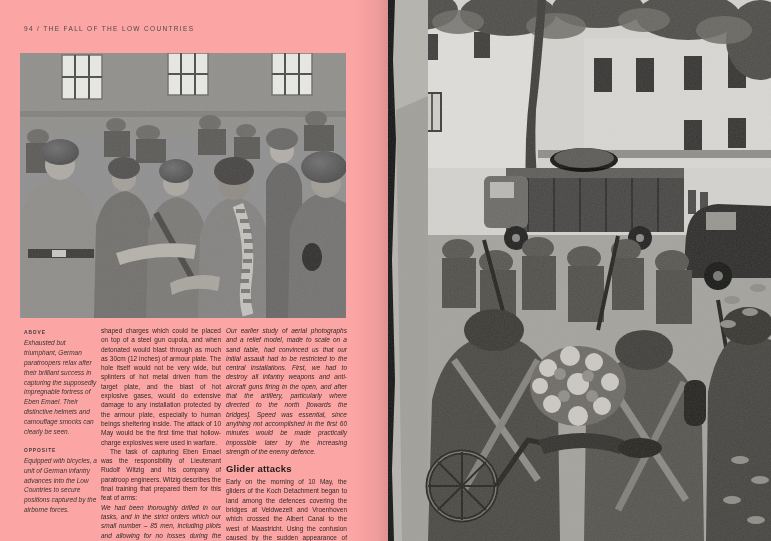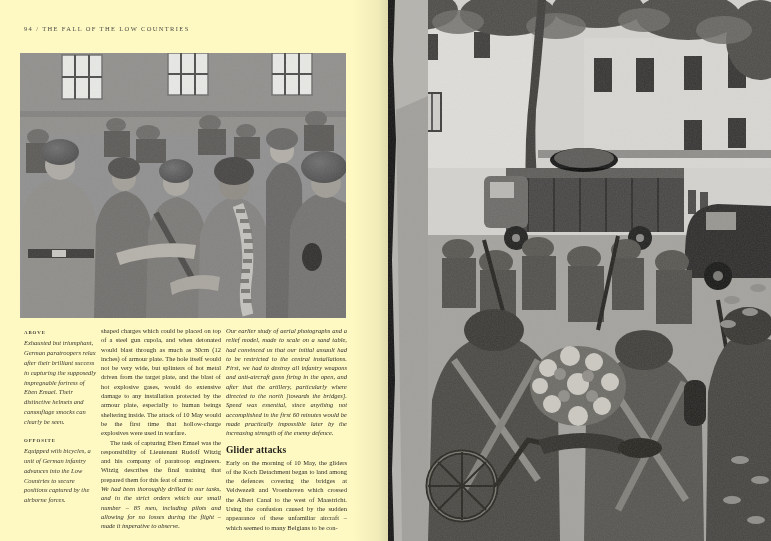--- a/index.html
+++ b/index.html
@@ -1,19 +1,19 @@
 <!DOCTYPE html>
 <html><head>
 <meta charset="utf-8">
 <style>
   html,body { margin:0; padding:0; background:#dedede; }
   .spread {
     position:relative; width:771px; height:541px;
-    background:#fef9c3; overflow:hidden;
-    font-family:Liberation Serif, serif;
+    background:#fca5a5; overflow:hidden;
+    font-family:Liberation Sans, sans-serif;
     color:#2e2c28;
   }
   
   .running-head {
     position:absolute; left:24px; top:25px;
     font-size:6.5px; letter-spacing:1.35px; color:#4b4b44;
     white-space:nowrap;
   }
   .photo-left {
     position:absolute; left:20px; top:53px; width:326px; height:265px;

